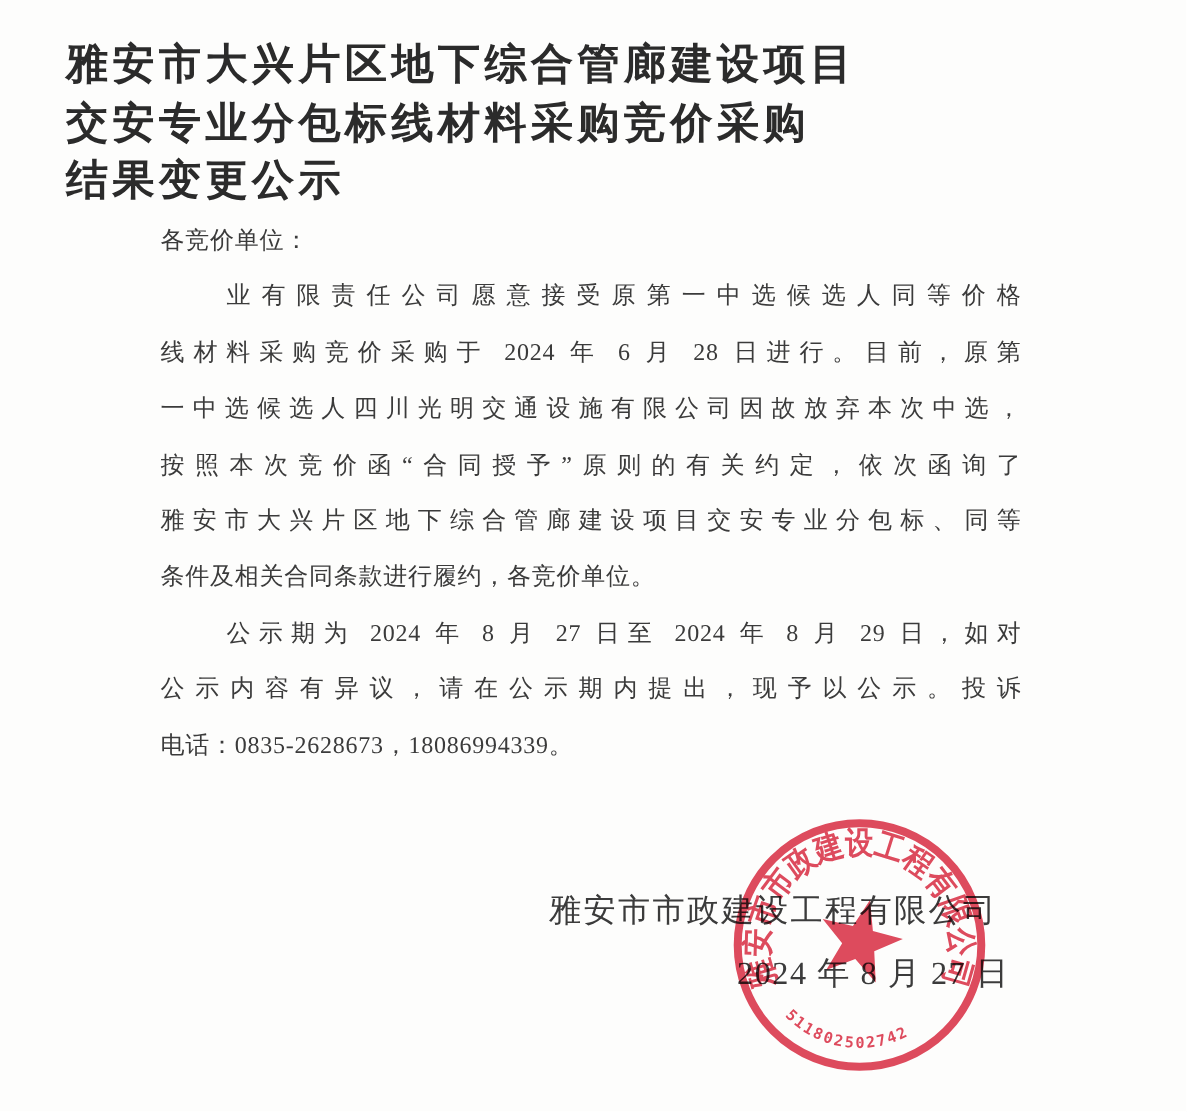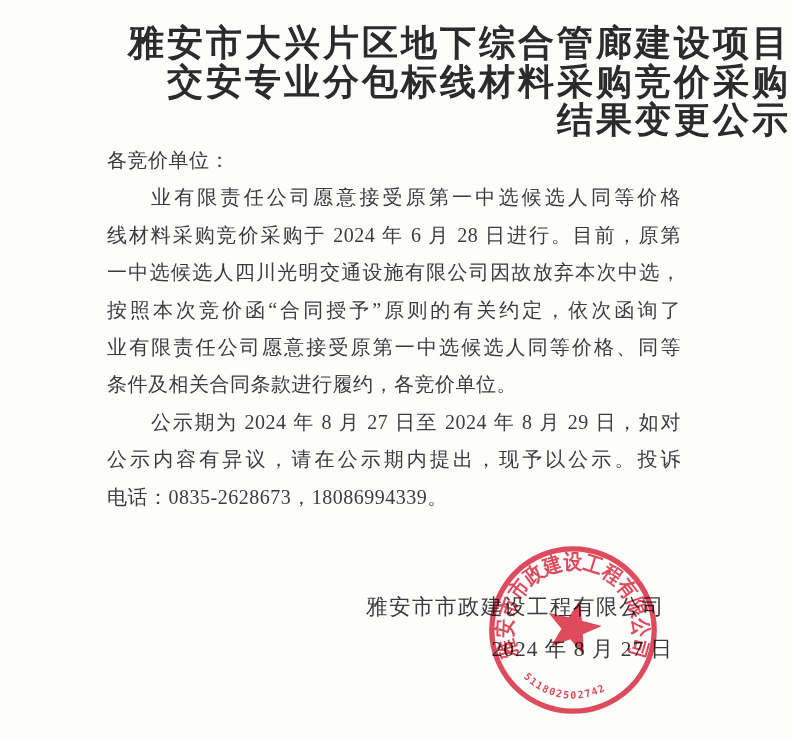--- a/index.html
+++ b/index.html
@@ -10,35 +10,35 @@
     width:791px; height:741px;
     background:#fdfdfc;
     overflow:hidden;
     font-family:"Liberation Serif","DejaVu Serif",serif;
     color:#3b3b3b;
   }
 
   
   .title {
     position:absolute; left:0; right:0; top:24px;
-    text-align:right;
+    text-align:left;
     font-family:"Liberation Sans","DejaVu Sans",sans-serif;
     font-weight:bold;
     color:#2b2b2b;
-    font-size:36px;
+    font-size:28px;
     line-height:38.5px;
     letter-spacing:3px;
     padding-left:44px;
   }
 
   
   .body-text {
     position:absolute;
     left:107px; right:110px; top:142px;
-    font-size:20px;
+    font-size:16px;
     line-height:37.4px;
     letter-spacing:0.5px;
   }
   .line {
     height:37.4px;
     overflow:hidden;
     white-space:nowrap;
     text-align:left;
   }
   .line.justify {
@@ -94,21 +94,21 @@
     <div>结果变更公示</div>
   </div>
 
   <div class="body-text">
 
   <div class="line">各竞价单位：</div>
       <div class="line indent justify">业有限责任公司愿意接受原第一中选候选人同等价格</div>
       <div class="line justify">线材料采购竞价采购于 2024 年 6 月 28 日进行。目前，原第</div>
       <div class="line justify">一中选候选人四川光明交通设施有限公司因故放弃本次中选，</div>
       <div class="line justify">按照本次竞价函“合同授予”原则的有关约定，依次函询了</div>
-      <div class="line justify">业有限责任公司愿意接受原第一中选候选人同等价格、同等</div>
+      <div class="line justify">雅安市大兴片区地下综合管廊建设项目交安专业分包标、同等</div>
       <div class="line">条件及相关合同条款进行履约，各竞价单位。</div>
       <div class="line indent justify">公示期为 2024 年 8 月 27 日至 2024 年 8 月 29 日，如对</div>
       <div class="line justify">公示内容有异议，请在公示期内提出，现予以公示。投诉</div>
       <div class="line">电话：0835-2628673，18086994339。</div>
     </div>
 
   <div class="sig-company">雅安市市政建设工程有限公司</div>
   <div class="sig-date">2024 年 8 月 27 日</div>
 
   <div class="seal">

